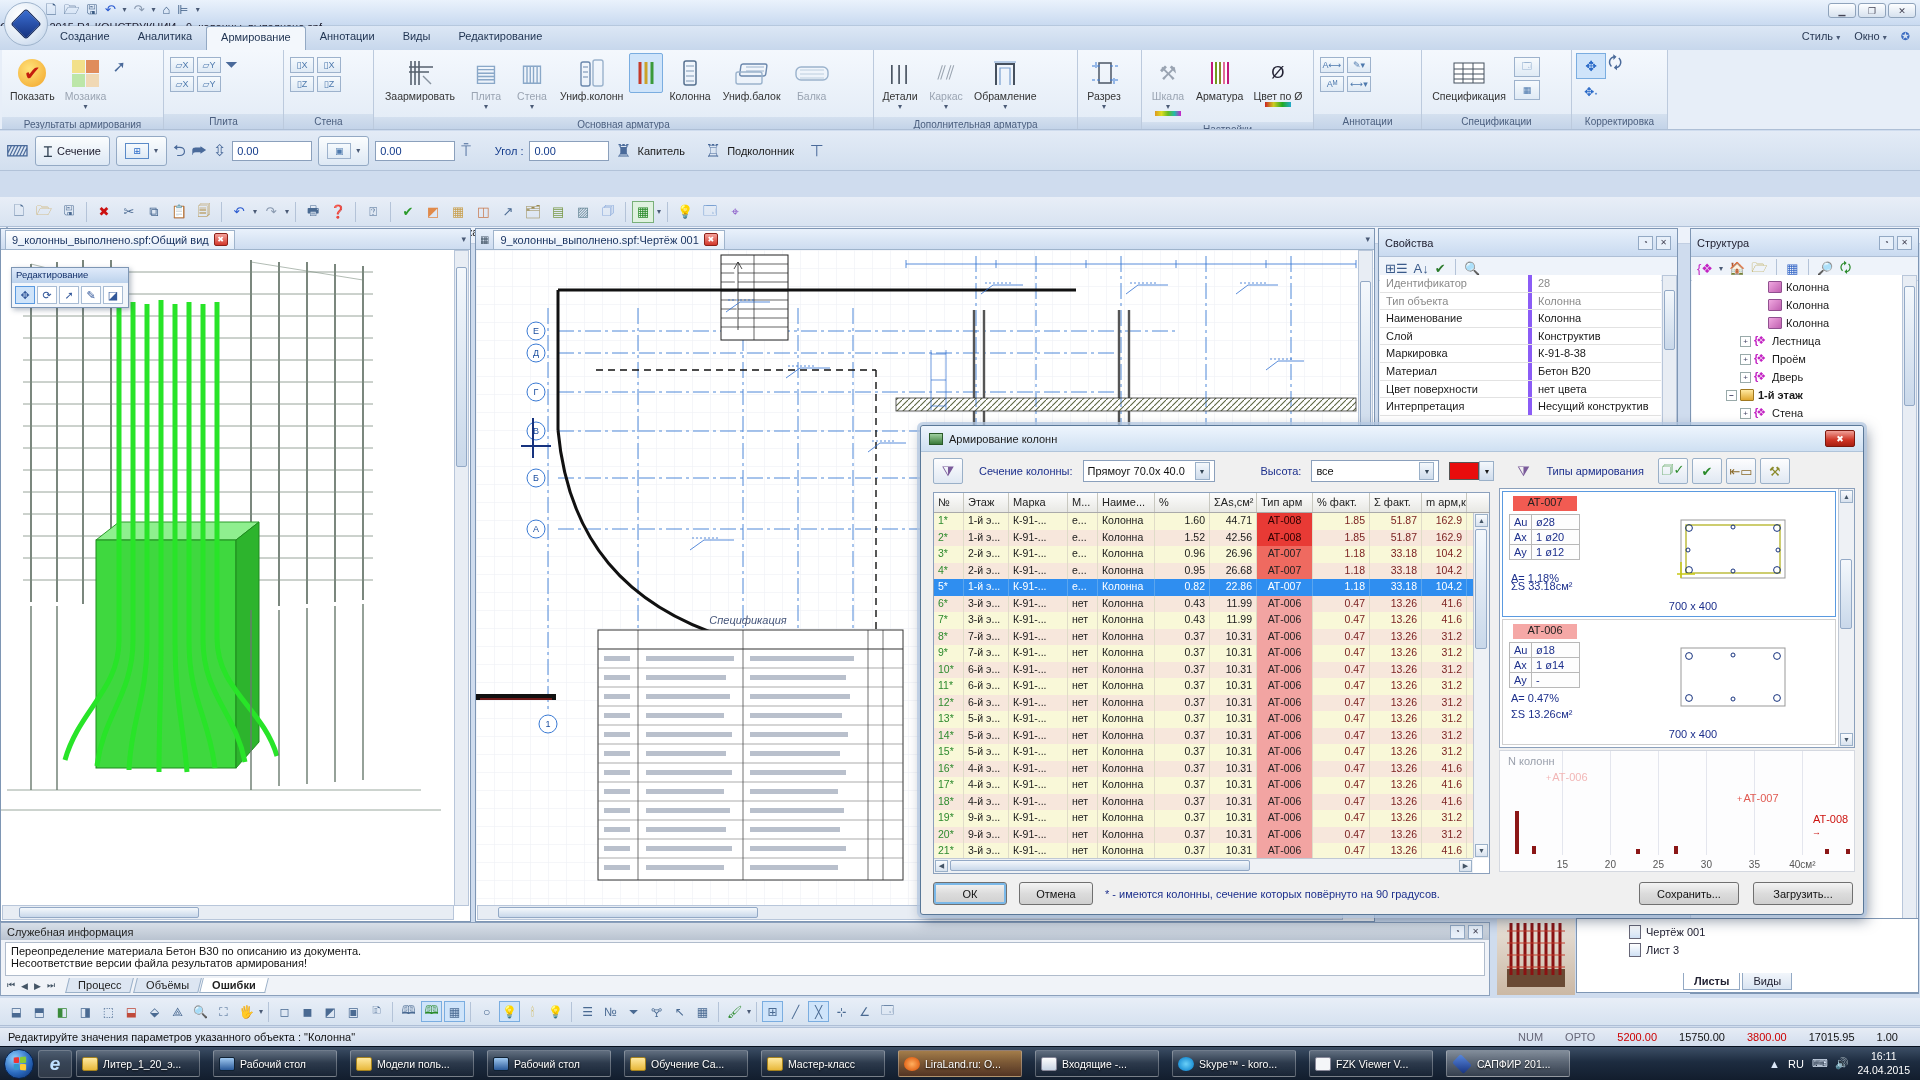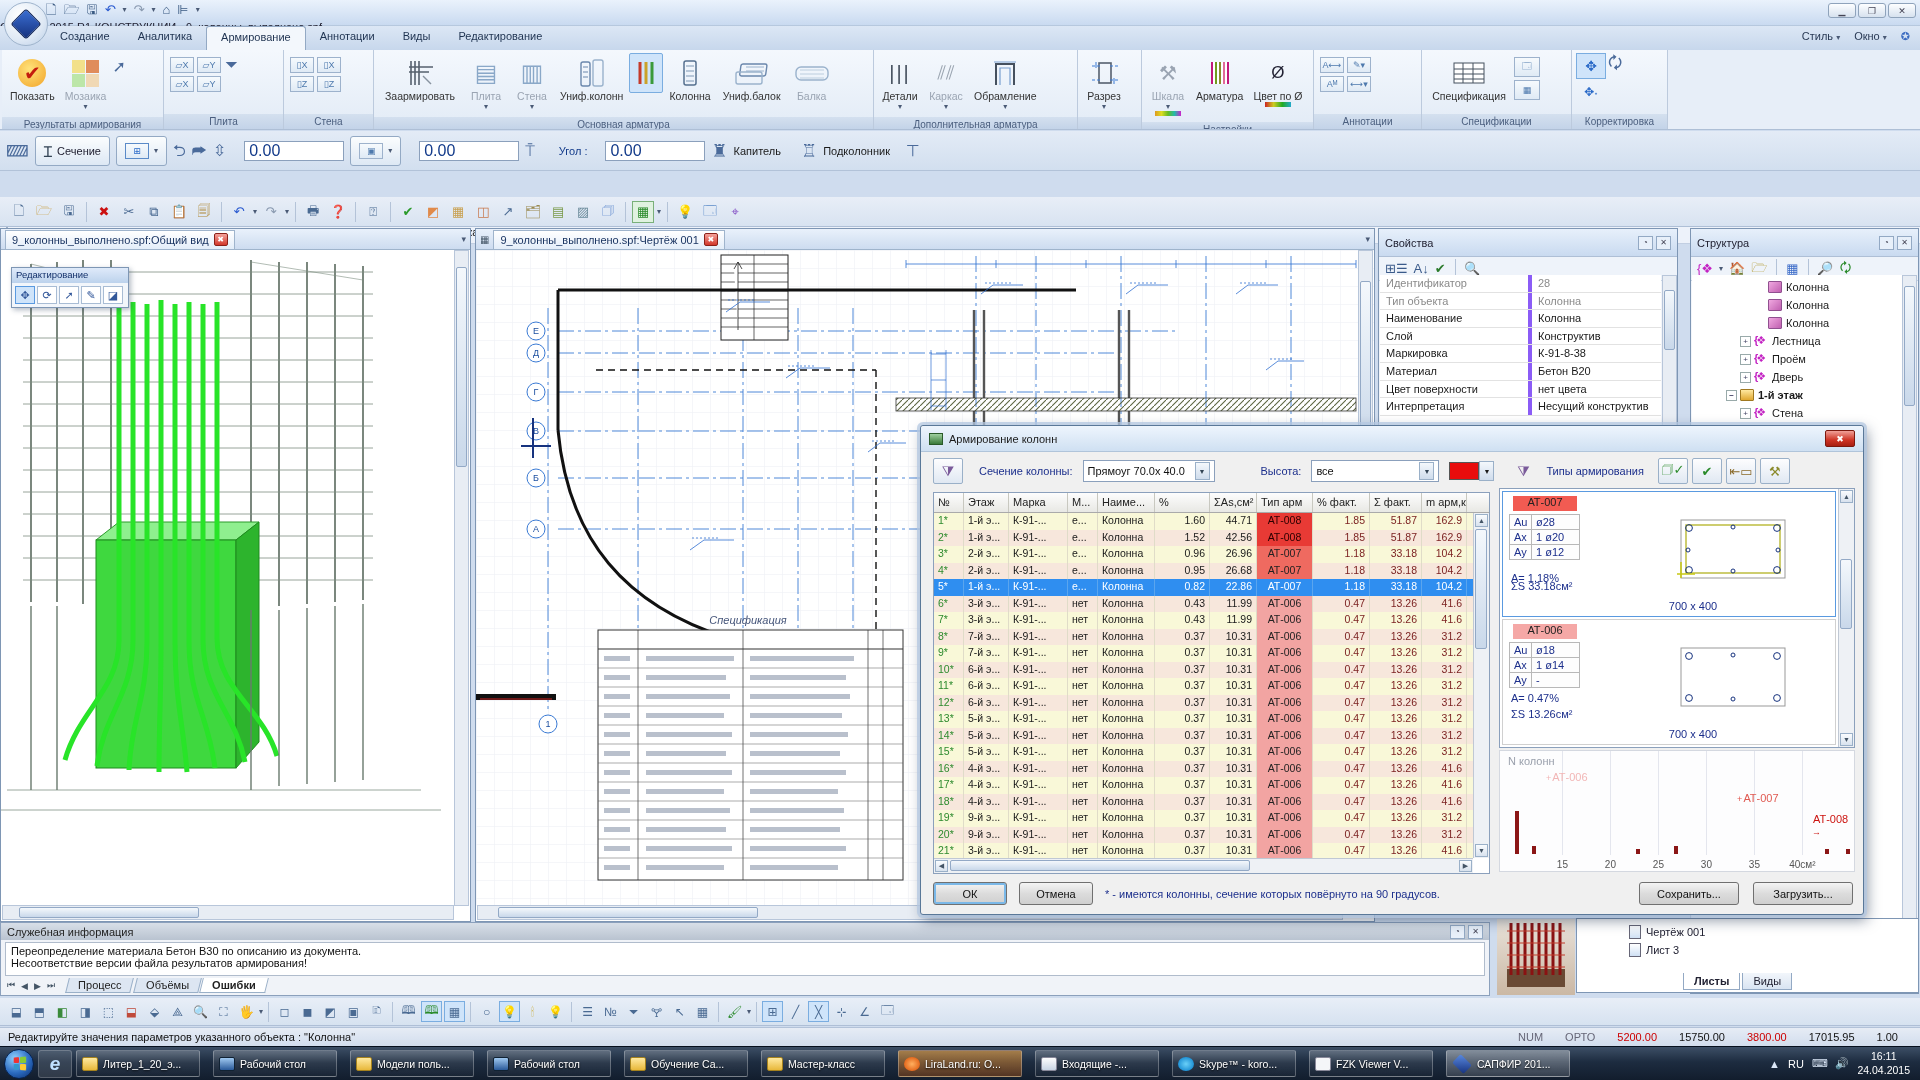--- a/index.html
+++ b/index.html
@@ -37,21 +37,21 @@
   .rbtn .big{height:34px;display:flex;align-items:center;justify-content:center;}
   .minigrid{display:grid;grid-template-columns:24px 24px;grid-gap:3px;padding:4px 2px;}
   .mini{width:24px;height:16px;border:1px solid #9db2cc;background:linear-gradient(#f6fafd,#dfeaf5);color:#4d79ad;font-size:9px;display:flex;align-items:center;justify-content:center;}
   .stripe-rebar{width:18px;height:22px;background:repeating-linear-gradient(90deg,#c2187c 0 2px,#fff 2px 4px,#6f9c1e 4px 6px,#fff 6px 8px,#8a8a2a 8px 10px,#fff 10px 12px,#e06a9a 12px 14px,#fff 14px 16px);}
   .colorstrip{width:26px;height:5px;background:linear-gradient(90deg,#d92,#dd2,#6b2,#2ba,#c2c);}
   .ic32{font-size:24px;line-height:1;}
 
   
   .toolbar2{position:absolute;left:0;top:131px;width:100%;height:40px;background:linear-gradient(#e3ebf6,#d2dfef);border-bottom:1px solid #b2c2d8;display:flex;align-items:center;gap:6px;padding:0 6px;}
   .tbtn2{height:30px;border:1px solid #93a9c4;border-radius:3px;background:linear-gradient(#fbfdfe,#dde8f4);display:flex;align-items:center;gap:5px;padding:0 8px;color:#223;}
-  .field{width:100px;height:20px;background:#fff;border:1px solid #8ba0bc;padding:2px 4px;color:#123a8a;font-size:16px;margin-left:12px;}
+  .field{width:80px;height:20px;background:#fff;border:1px solid #8ba0bc;padding:2px 4px;color:#123a8a;font-size:11px;}
   .ticon{font-size:16px;color:#4a6a9a;line-height:1;}
   .menubar{position:absolute;left:0;top:172px;width:100%;height:24px;background:#edf2fa;border-bottom:1px solid #c2cfe2;display:flex;align-items:center;gap:2px;padding-left:24px;margin-top:48px;}
   .menubar span{padding:3px 10px;color:#111;}
   .grip{position:absolute;left:6px;top:4px;width:4px;height:16px;border-left:2px dotted #9fb0c6;}
   .toolbar3{position:absolute;left:0;top:197px;width:100%;height:30px;background:linear-gradient(#e8eef7,#d8e3f1);border-bottom:1px solid #aebfd6;display:flex;align-items:center;gap:3px;padding:0 8px;}
   .t3{width:22px;height:22px;display:flex;align-items:center;justify-content:center;font-size:13px;color:#4a6a92;}
   .sep{width:1px;height:20px;background:#b4c3d8;margin:0 3px;}
 
   
   .view{position:absolute;background:#fff;border:1px solid #7e96b4;}

